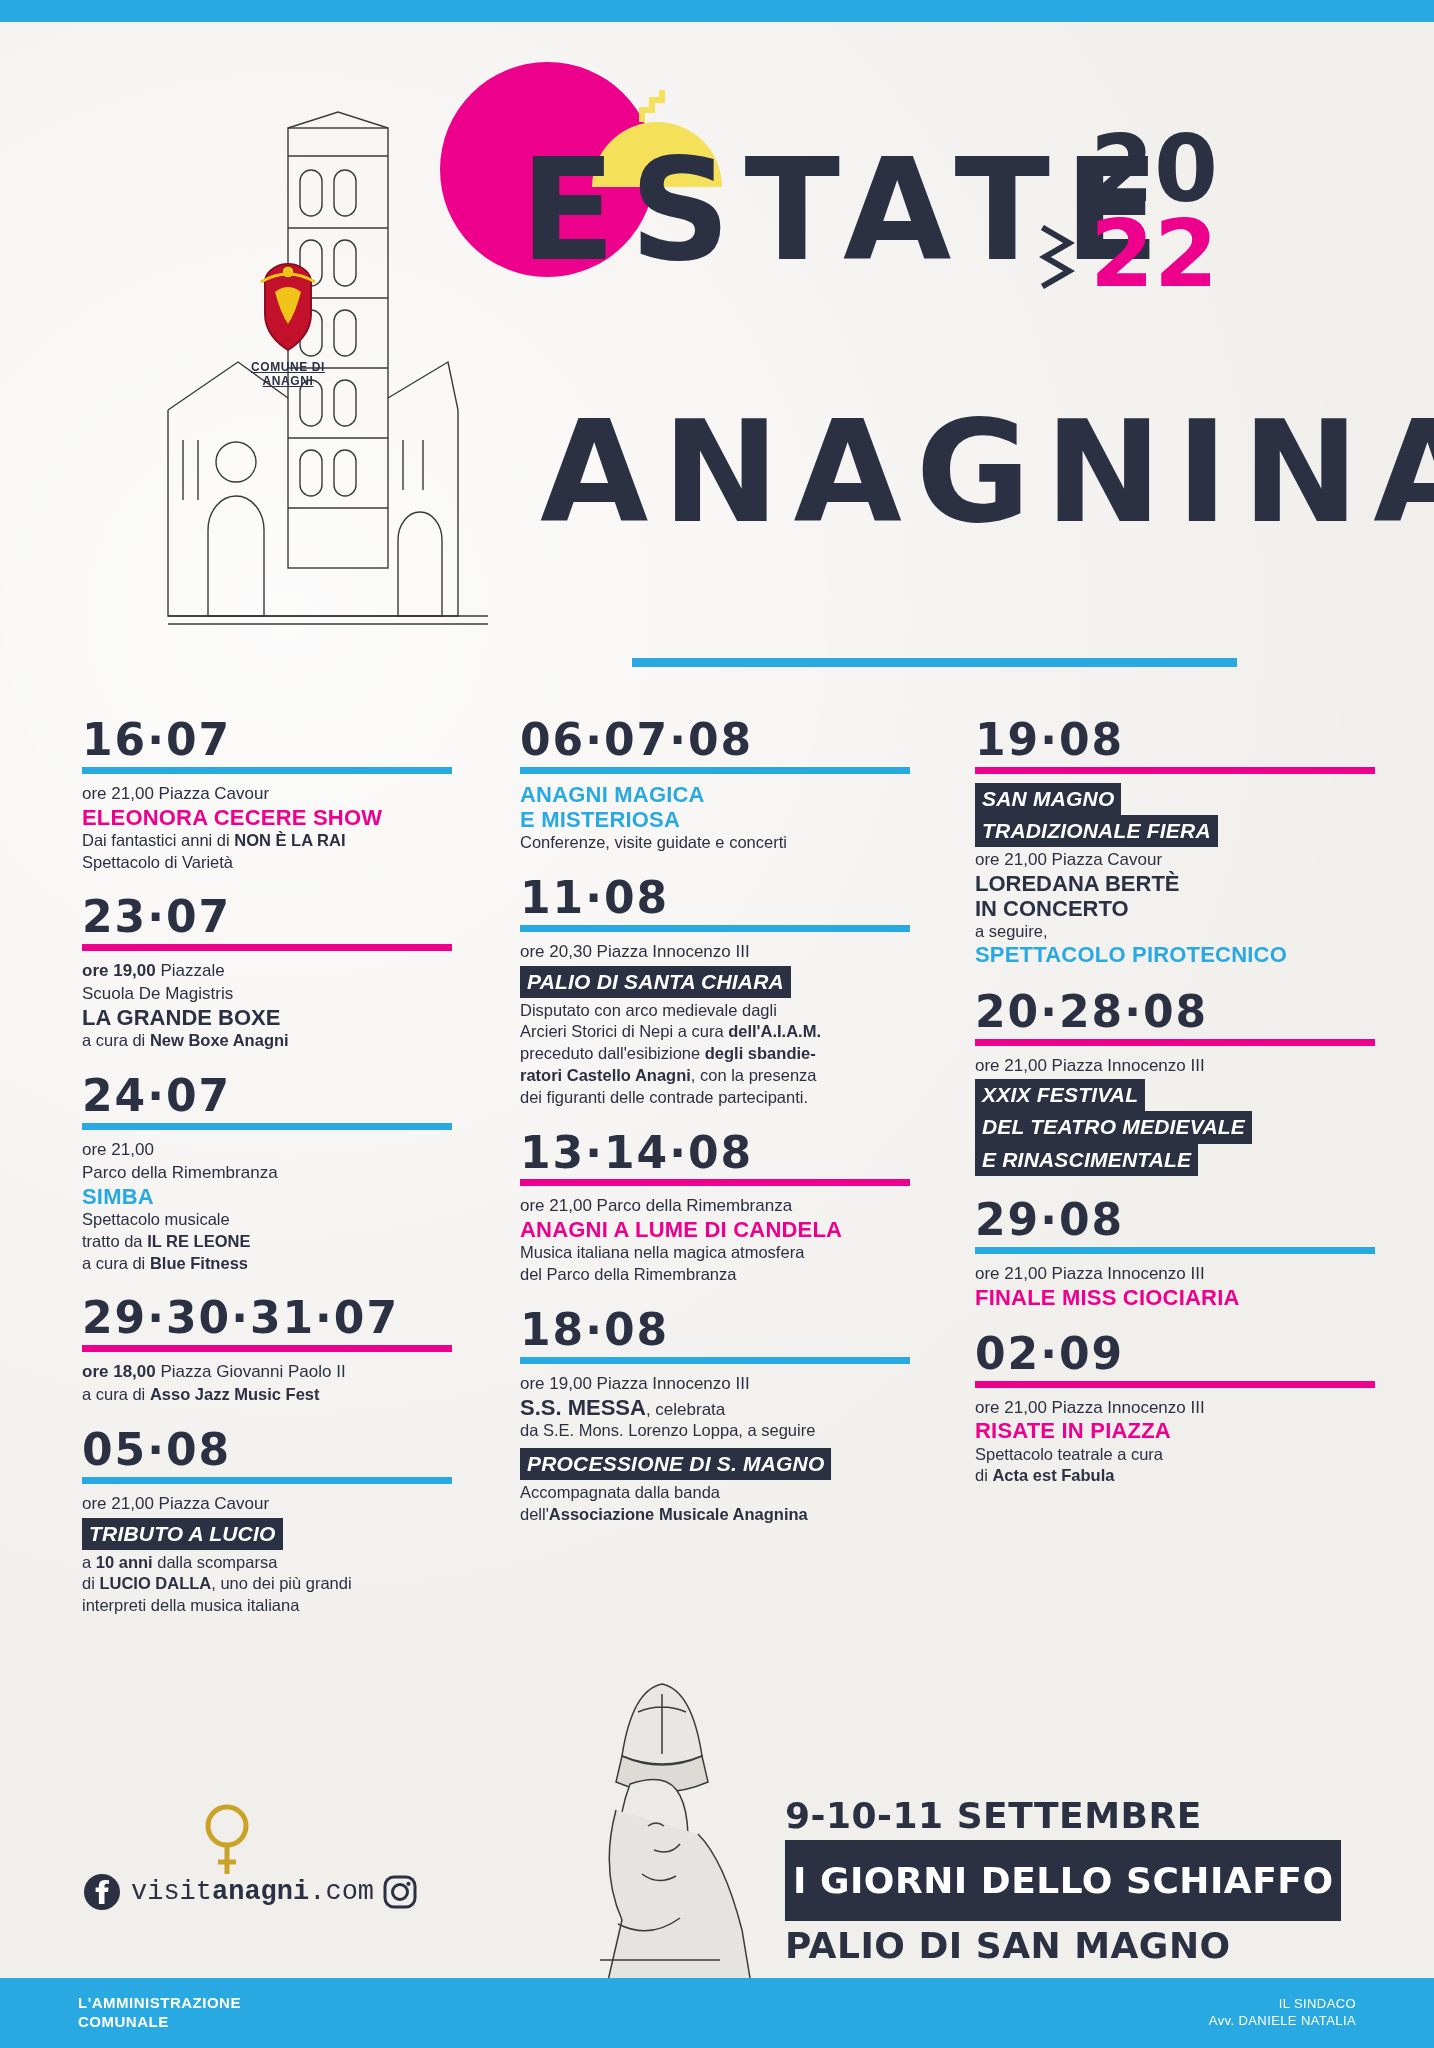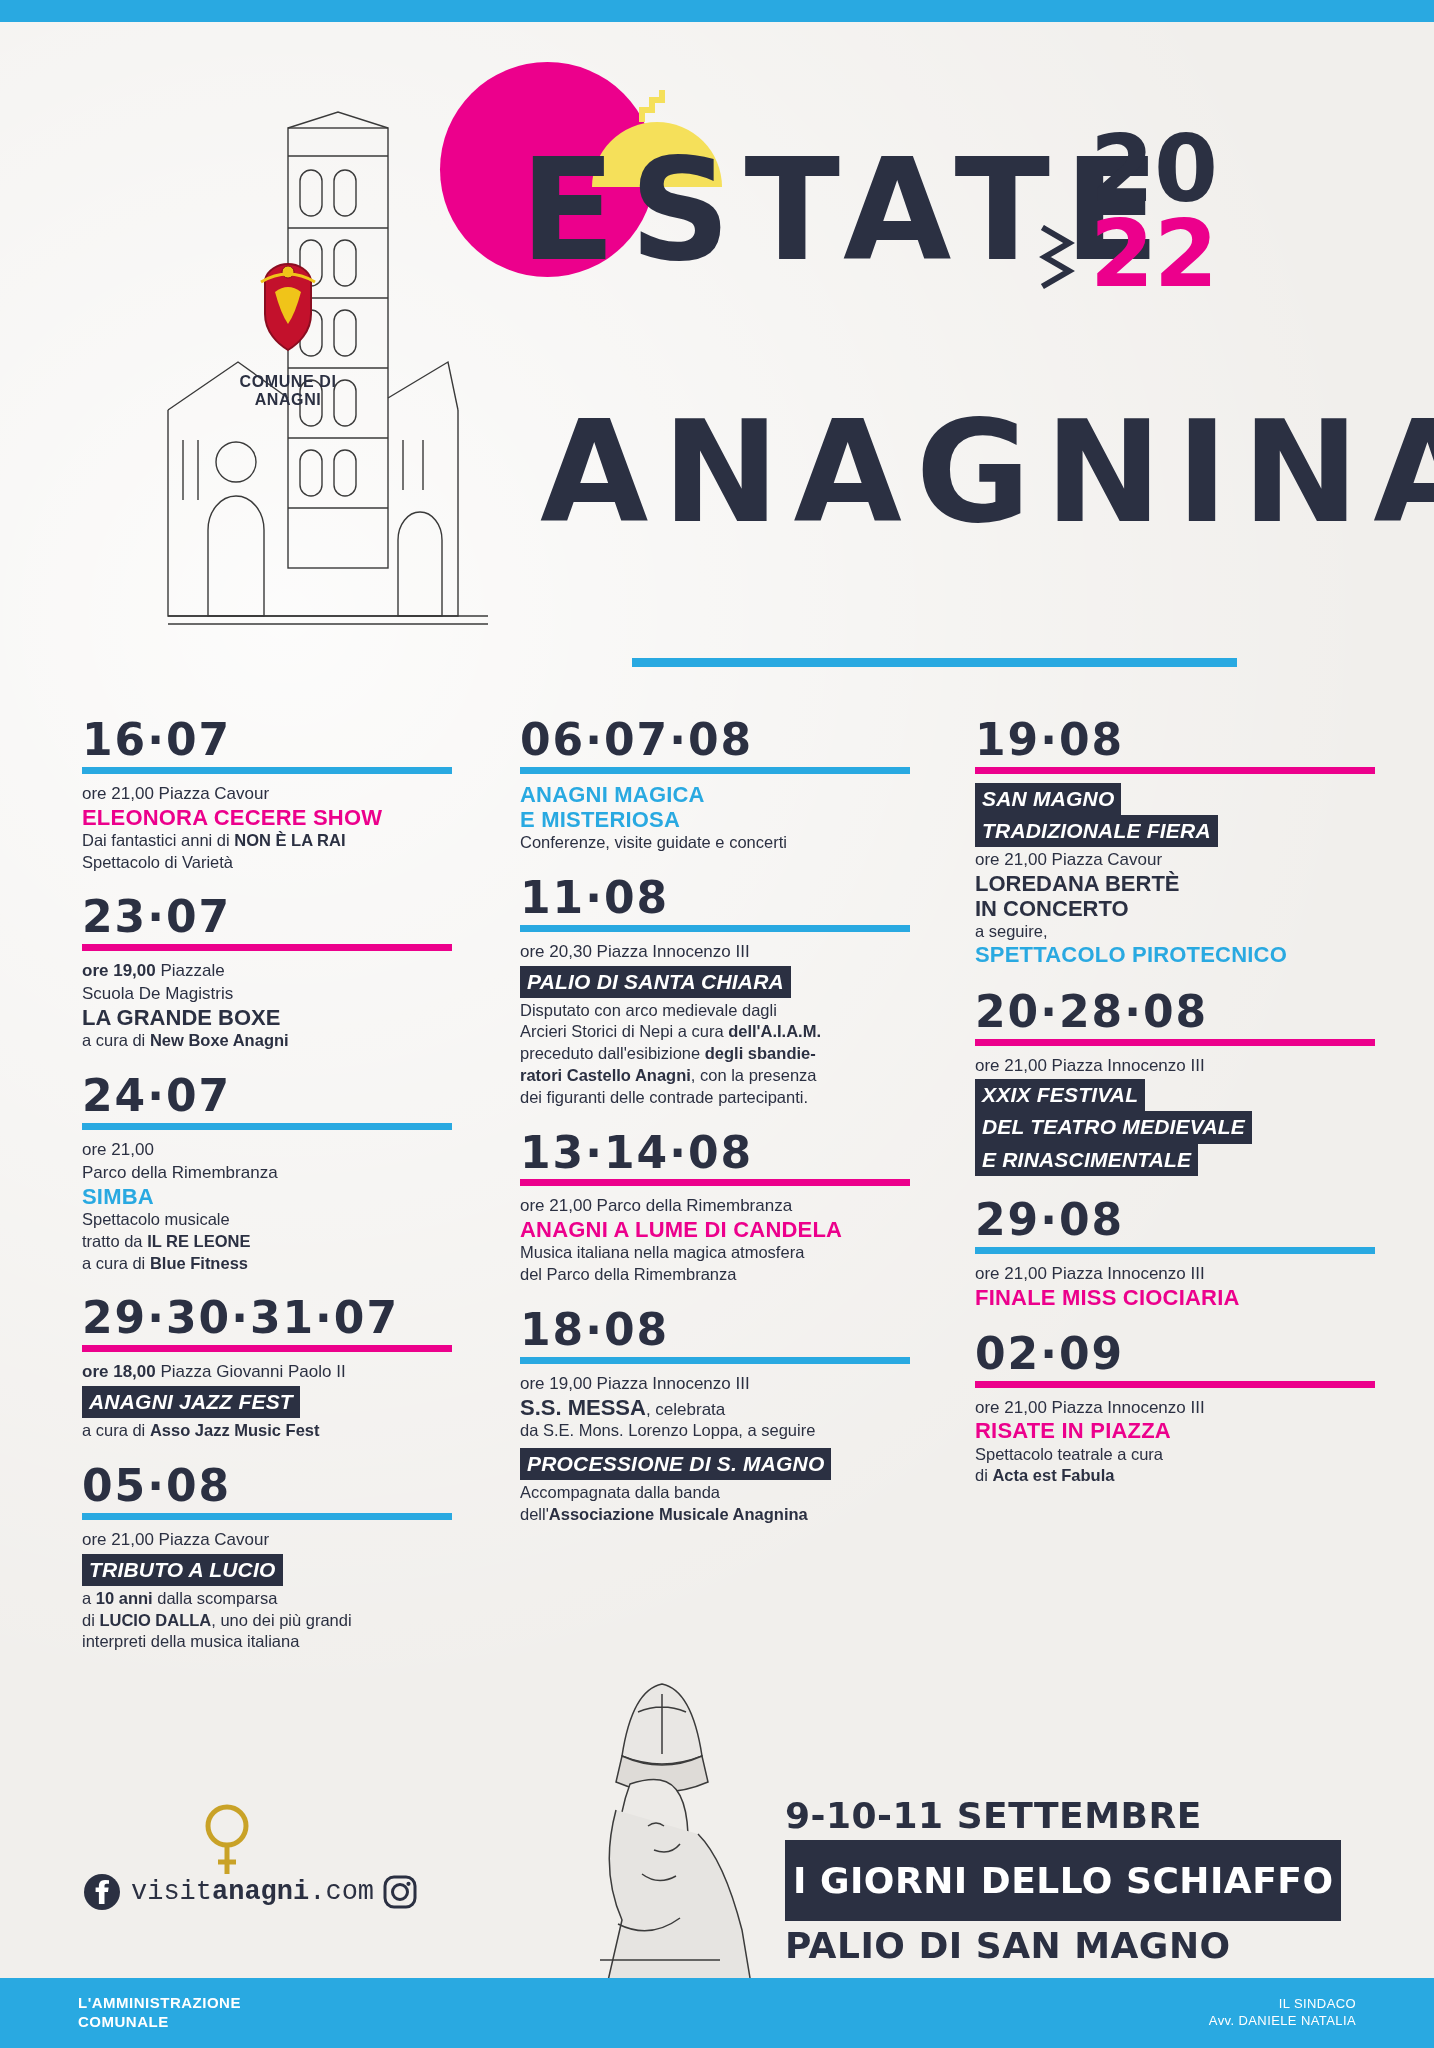--- a/index.html
+++ b/index.html
@@ -45,22 +45,23 @@
     position: absolute; left: 592px; top: 122px; width: 130px; height: 65px;
     background: #f5e05a; border-radius: 65px 65px 0 0;
   }
   .yellow-spark {
     position: absolute; left: 636px; top: 88px; width: 30px; height: 36px;
   }
 
   .crest { position: absolute; left: 228px; top: 258px; width: 120px; text-align: center; }
   .crest svg { display: block; margin: 0 auto; }
   .crest .caption {
-    margin-top: 19px; font-size: 16px; font-weight: bold; color: #2b3042;
+    margin-top: 6px; font-size: 12px; font-weight: bold; color: #2b3042;
     letter-spacing: .6px;
+    text-decoration: underline;
   }
 
   .tower { position: absolute; left: 148px; top: 110px; width: 360px; height: 560px; }
 
   .title-estate {
     position: absolute; left: 520px; top: 148px;
     font-family: "DejaVu Sans", sans-serif;
     font-weight: bold; font-size: 140px; color: #2b3042;
     letter-spacing: 14px; line-height: .9;
   }
@@ -256,23 +257,20 @@
           <span>a cura di </span><b>Blue Fitness</b>
         </div>
       </div>
 
       <div class="entry">
         <div class="date">29·30·31·07</div>
         <div class="rule pink"></div>
         <div class="meta">
           <b>ore 18,00</b><span> Piazza Giovanni Paolo II</span>
         </div>
-        <div class="chip-block">
-          <span class="chip">ANAGNI JAZZ FEST</span>
-        </div>
         <div class="desc">
           <span>a cura di </span><b>Asso Jazz Music Fest</b>
         </div>
       </div>
 
       <div class="entry">
         <div class="date">05·08</div>
         <div class="rule blue"></div>
         <div class="meta">ore 21,00 Piazza Cavour</div>
         <div class="chip-block">

